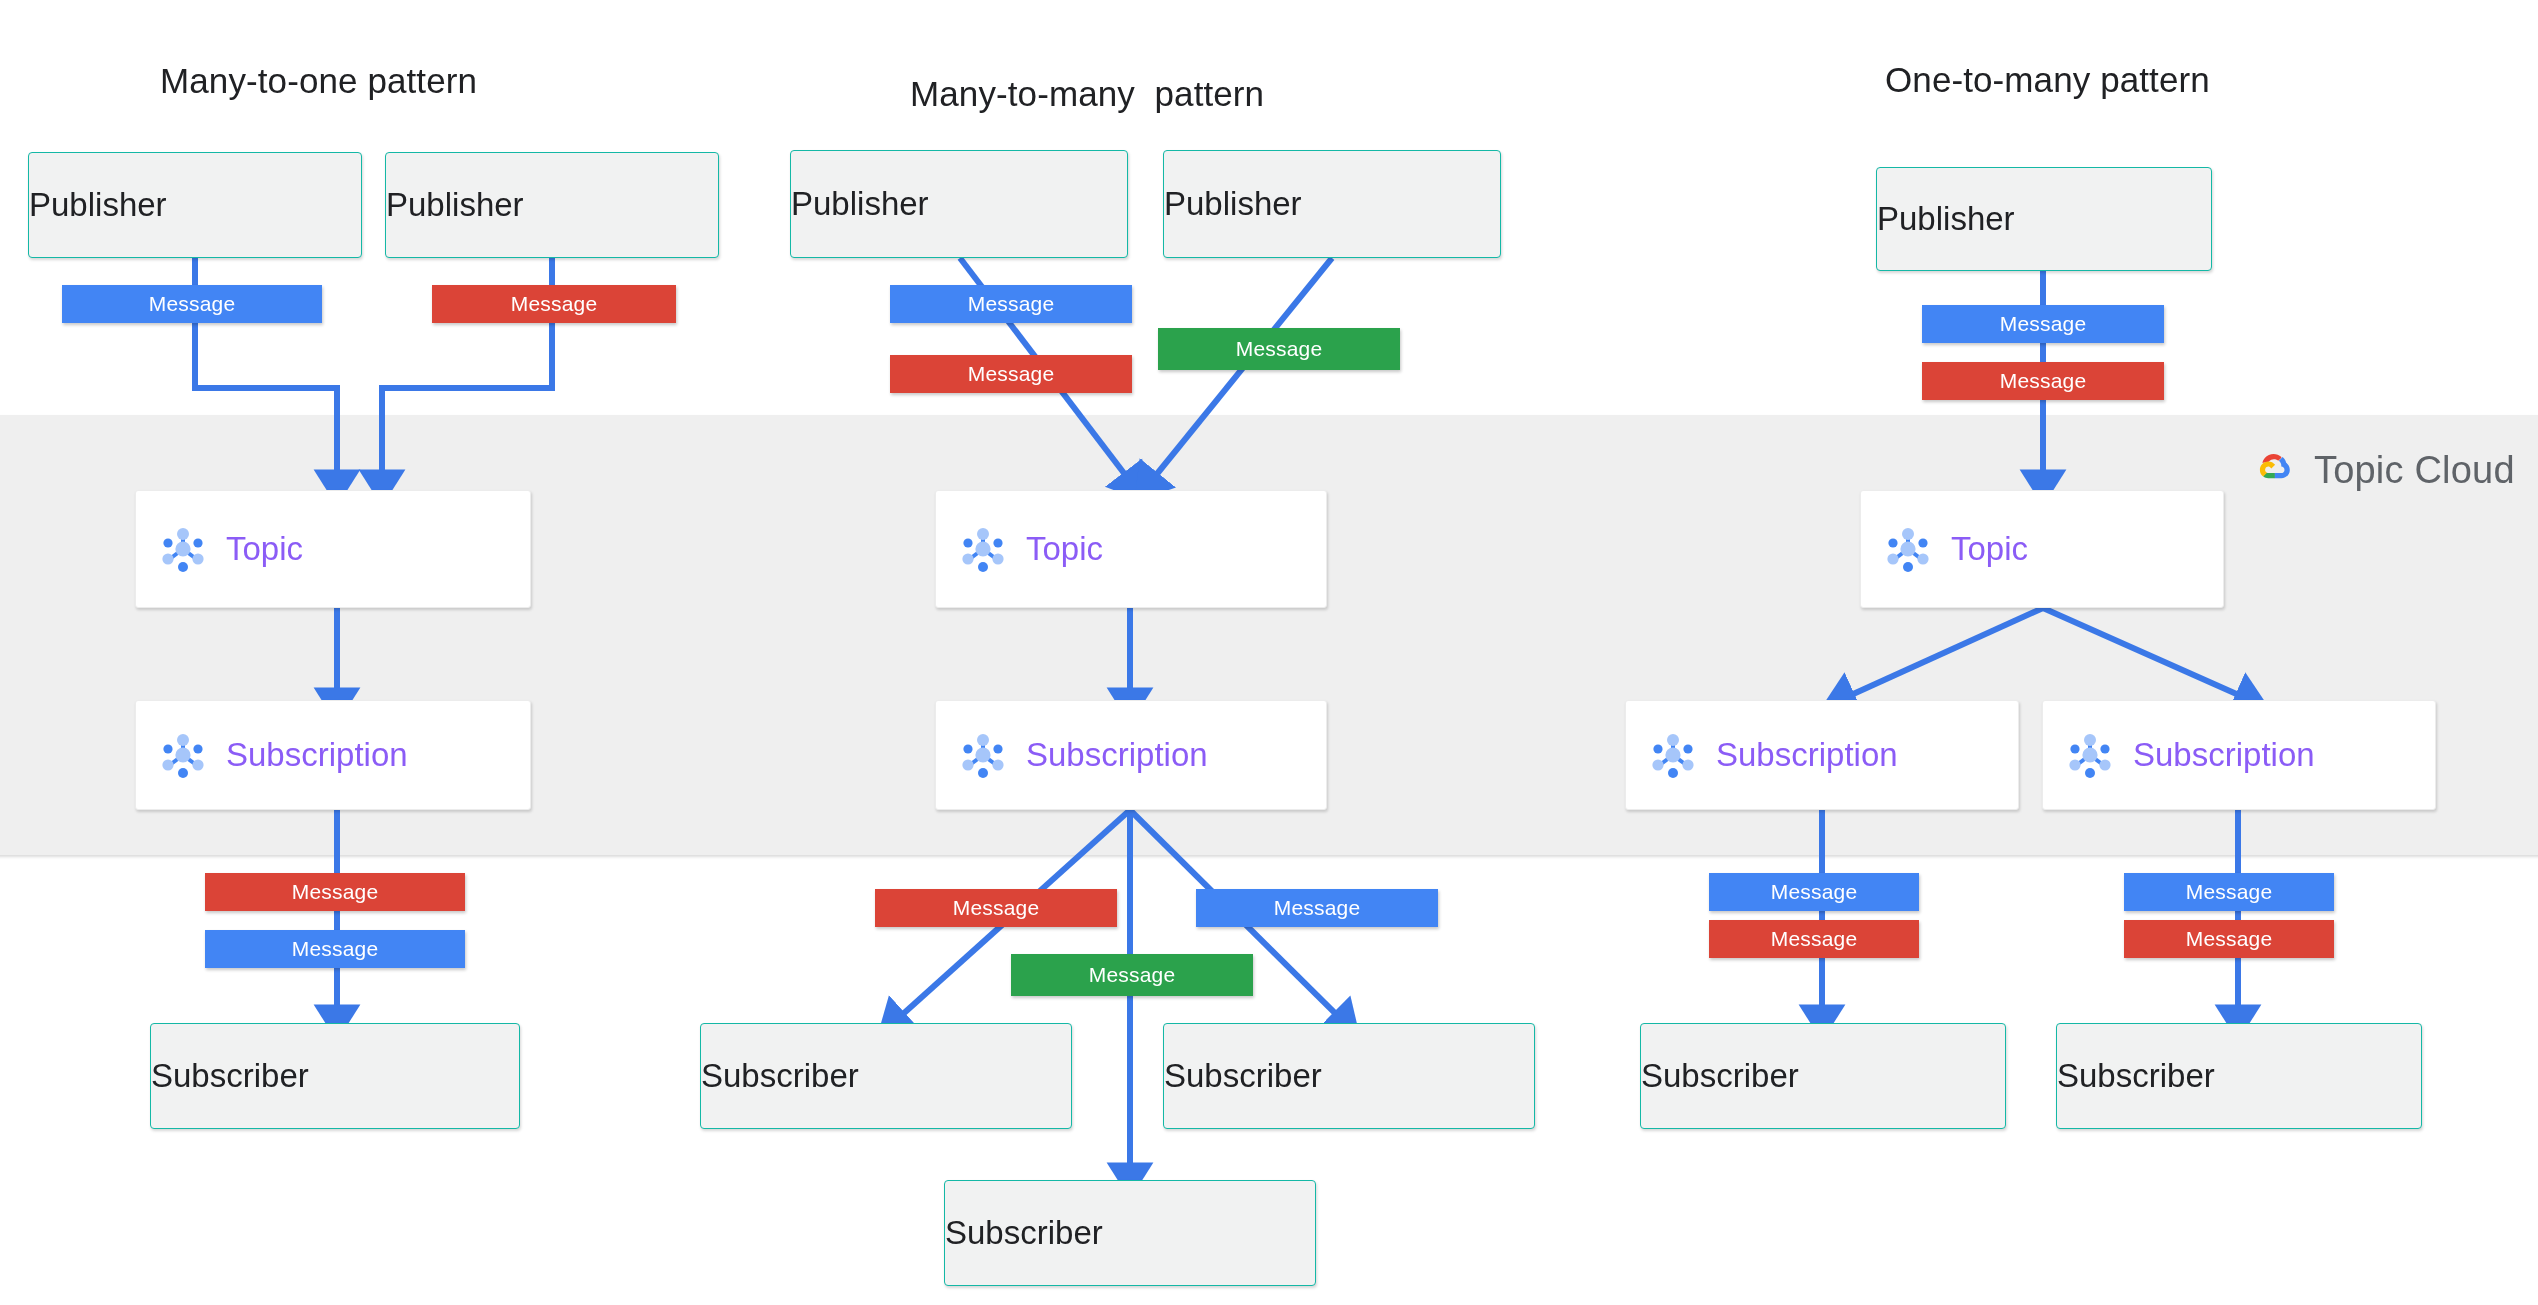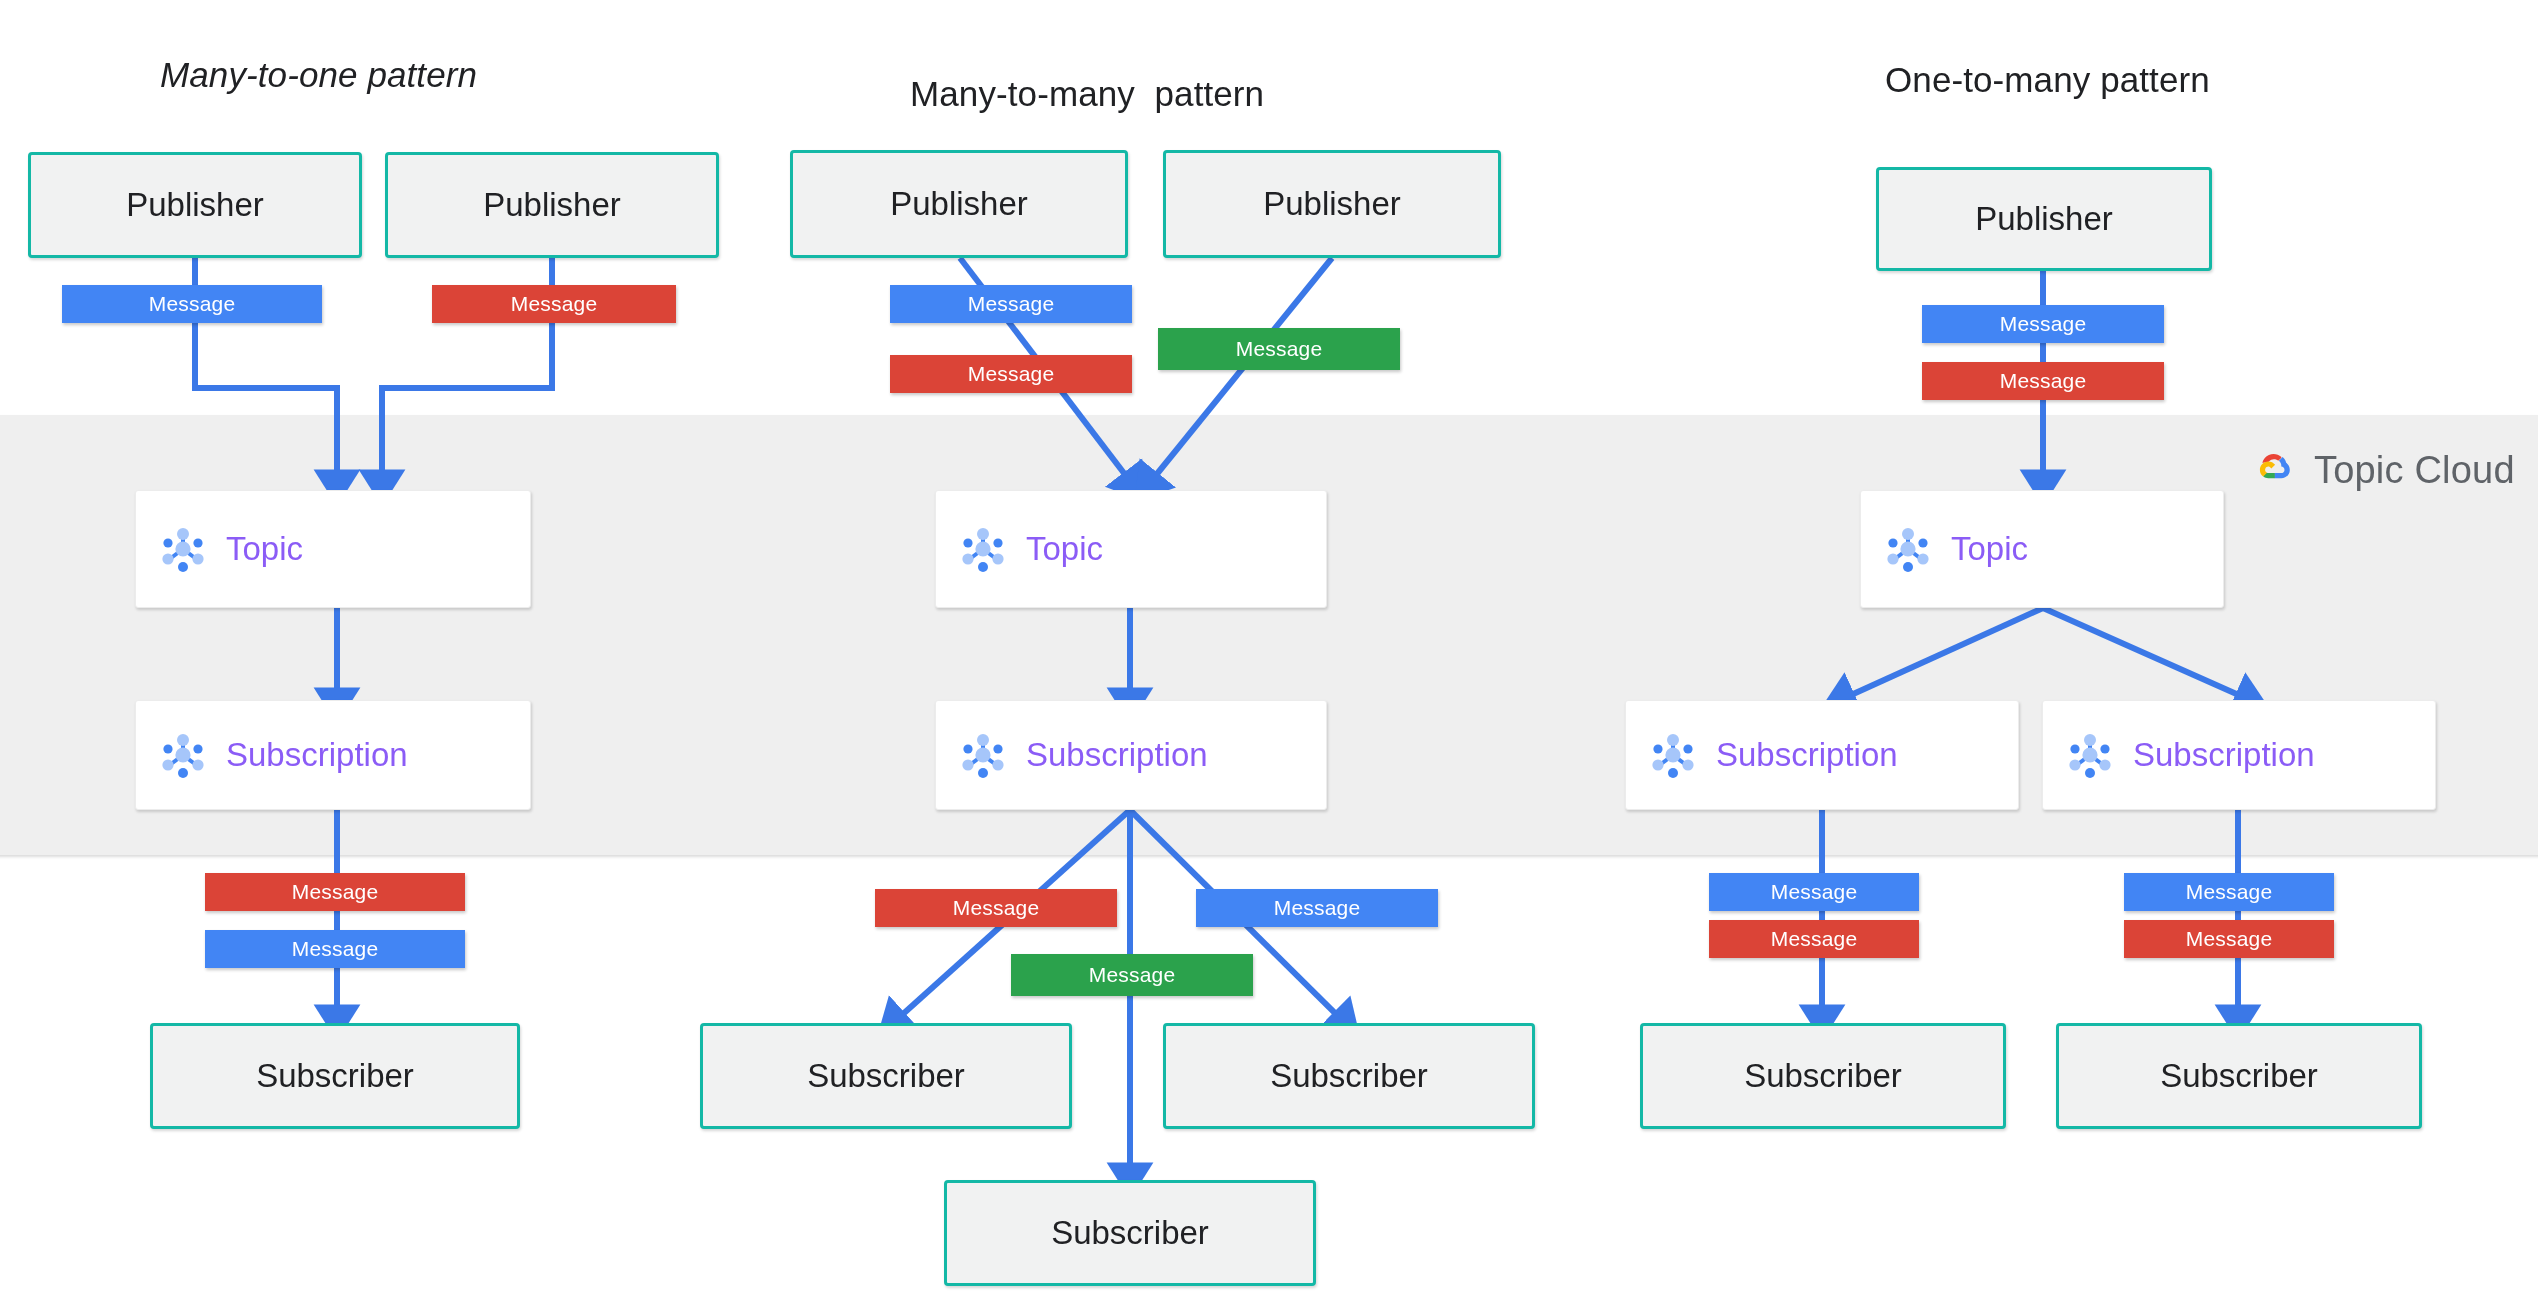--- a/index.html
+++ b/index.html
@@ -29,24 +29,24 @@
     color:#202124;
     font-weight:400;
     white-space:pre;
     letter-spacing:.1px;
   }
 
   
   .node-box{
     position:absolute;
     background:#F1F2F2;
-    border:3px solid #14b8a6;
+    border:1px solid #14b8a6;
     border-radius:4px;
     box-shadow:1px 2px 3px rgba(0,0,0,.16);
-    display:flex;align-items:center;justify-content:center;
+    display:flex;align-items:center;justify-content:flex-start;
     font-size:33px;color:#202124;
     box-sizing:border-box;
   }
 
   
   .svc-box{
     position:absolute;
     background:#FFFFFF;
     border:1px solid #ECECEC;
     border-radius:3px;
@@ -146,21 +146,21 @@
       <path d="M2043,608 L1840,700"></path>
 
       <path d="M2043,608 L2250,700"></path>
 
       <path d="M1822,810 L1822,1020"></path>
 
       <path d="M2238,810 L2238,1020"></path>
     </g>
   </svg>
 
-  <div class="col-title" style="left:160px;top:55px;font-style:italic;">Many-to-one pattern</div>
+  <div class="col-title" style="left:160px;top:61px;">Many-to-one pattern</div>
   <div class="col-title" style="left:910px;top:74px;">Many-to-many  pattern</div>
   <div class="col-title" style="left:1885px;top:60px;">One-to-many pattern</div>
 
   <div class="node-box" style="left:28px;top:152px;width:334px;height:106px;">
     <span>Publisher</span>
   </div>
   <div class="node-box" style="left:385px;top:152px;width:334px;height:106px;">
     <span>Publisher</span>
   </div>
 

